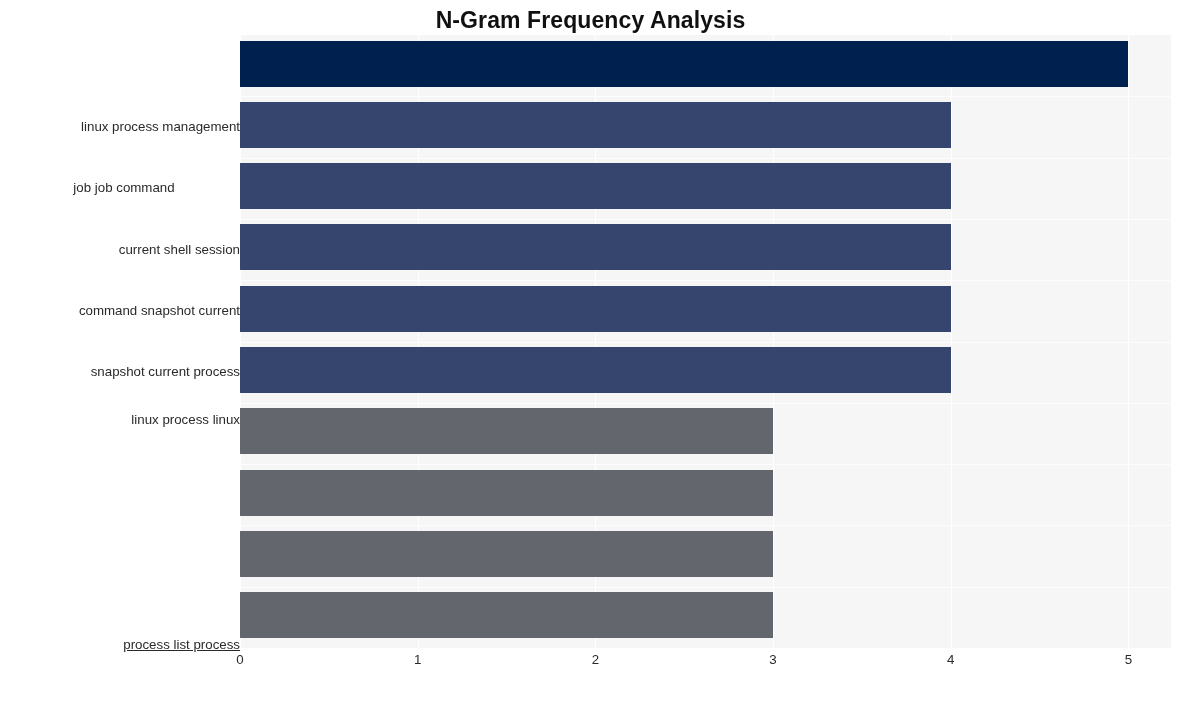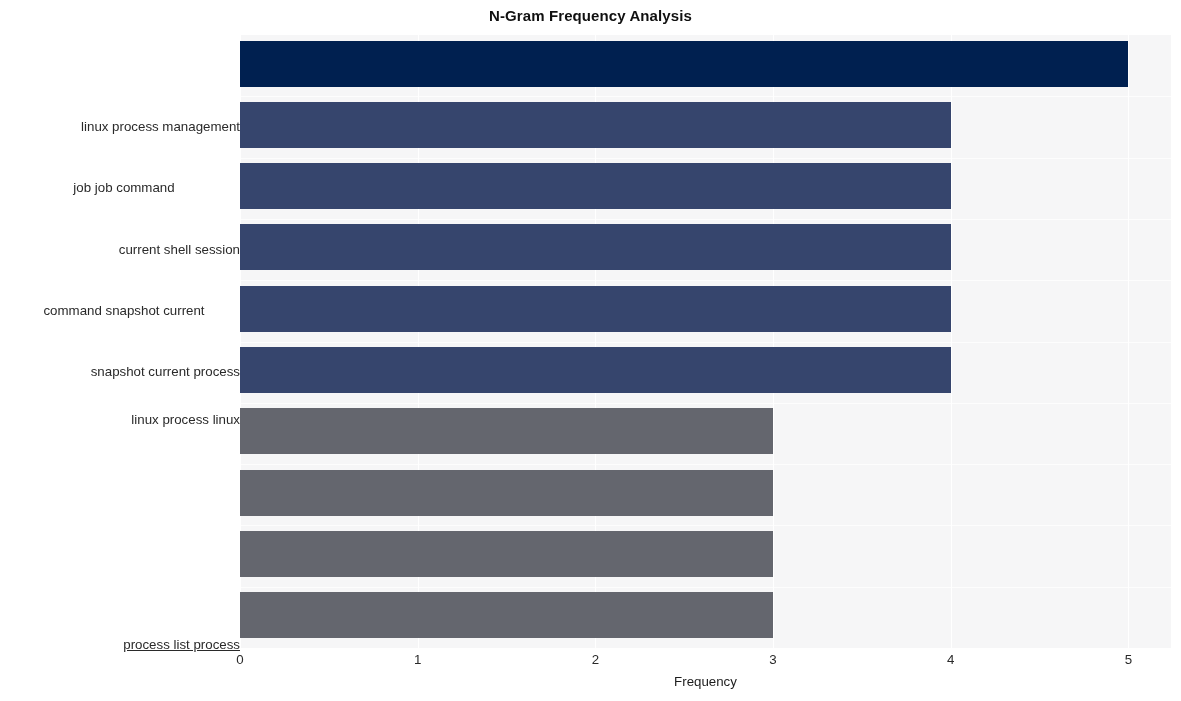--- a/index.html
+++ b/index.html
@@ -21,21 +21,21 @@
     background: #ffffff;
   }
 
   
   #chart-title {
     position: absolute;
     left: 0;
     top: 7px;
     width: 1181px;
     text-align: center;
-    font-size: 15px;
+    font-size: 23px;
     font-weight: bold;
     color: #101010;
     letter-spacing: 0.1px;
   }
 
   
   #plot-area {
     position: absolute;
     left: 240px;
     top: 35px;
@@ -124,21 +124,21 @@
 <body>
 
 <div id="figure">
 
   <div id="chart-title">N-Gram Frequency Analysis</div>
 
   <div id="y-axis">
       <div class="ytick" style="top: 83.95px;">linux process management</div>
       <div class="ytick" style="top: 145.25px; text-align: center;">job job command</div>
       <div class="ytick" style="top: 206.55px;">current shell session</div>
-      <div class="ytick" style="top: 267.85px; text-align: center;">command snapshot current</div>
+      <div class="ytick" style="top: 267.85px;">command snapshot current</div>
       <div class="ytick" style="top: 329.15px;">snapshot current process</div>
       <div class="ytick" style="top: 377px;">linux process linux</div>
       <div class="ytick" style="top: 602px; text-decoration: underline;">process list process</div>
     </div>
 
   <div id="plot-area">
       <div class="hgrid" style="top: 61.3px;"></div>
       <div class="hgrid" style="top: 122.6px;"></div>
       <div class="hgrid" style="top: 183.9px;"></div>
       <div class="hgrid" style="top: 245.2px;"></div>
@@ -187,15 +187,14 @@
 
   <div id="x-axis">
       <div class="xtick" style="left: 0px;">0</div>
       <div class="xtick" style="left: 177.672px;">1</div>
       <div class="xtick" style="left: 355.344px;">2</div>
       <div class="xtick" style="left: 533.015px;">3</div>
       <div class="xtick" style="left: 710.687px;">4</div>
       <div class="xtick" style="left: 888.359px;">5</div>
     </div>
 
-  <div id="x-axis-label">Frequency</div>
 
 </div>
 
 </body></html>

